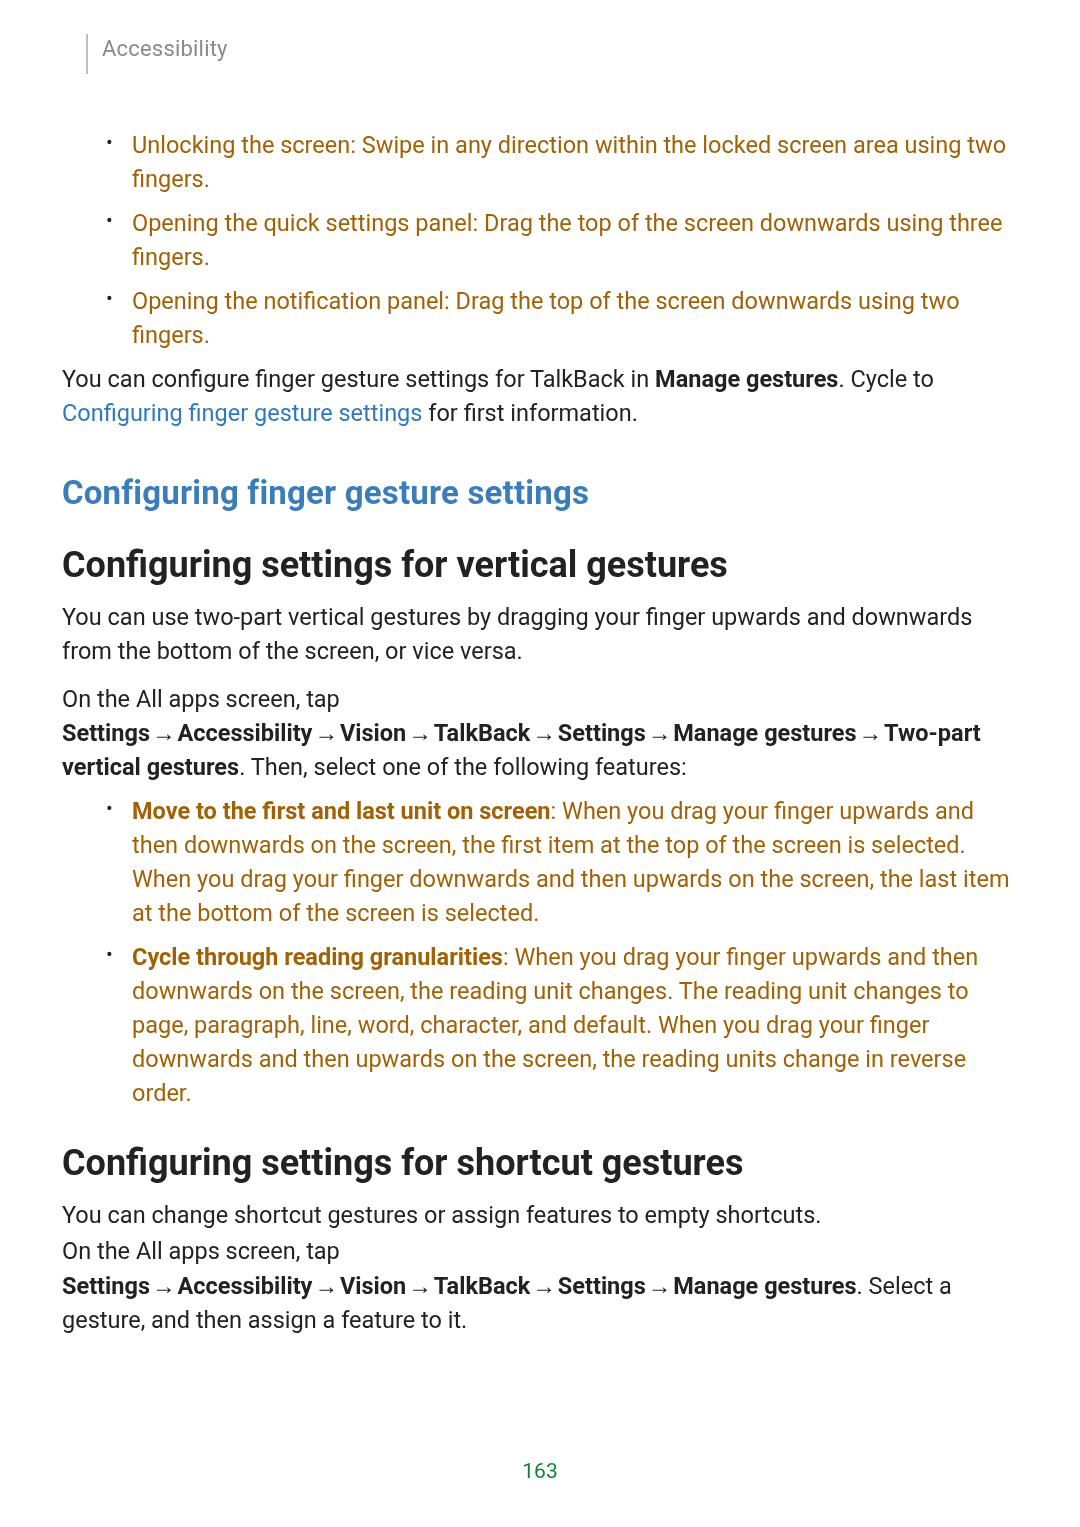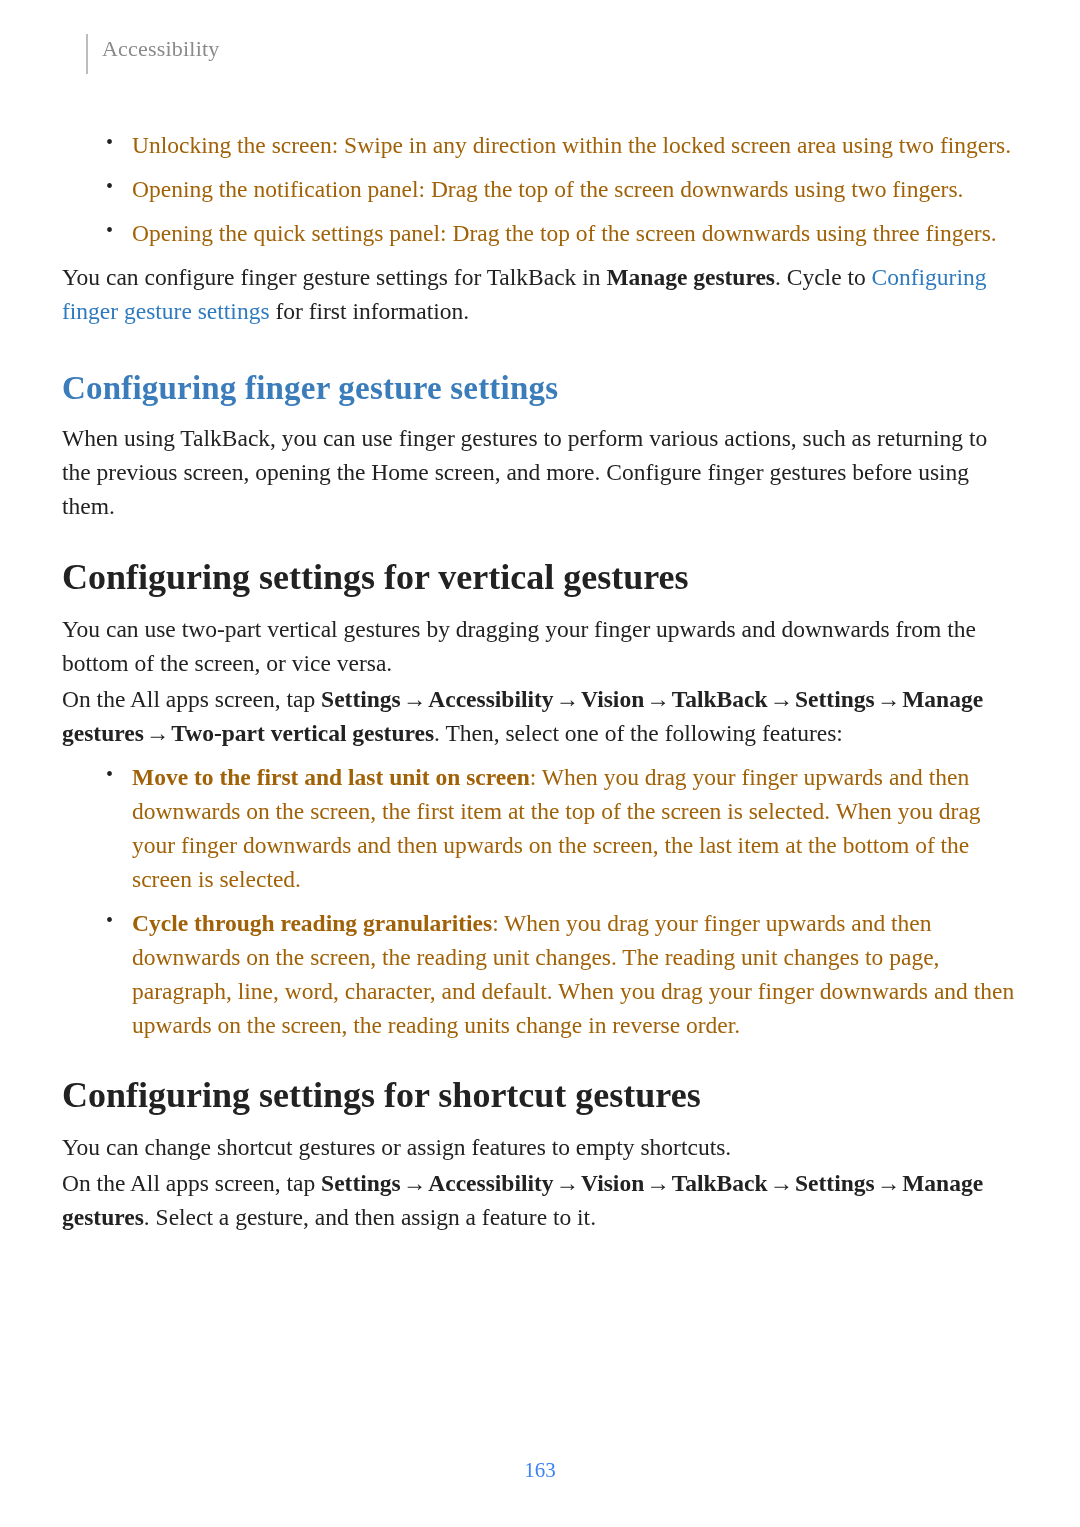--- a/index.html
+++ b/index.html
@@ -1,15 +1,15 @@
 <!DOCTYPE html>
 <html><head>
 <meta charset="utf-8">
 <style>
-  * { margin: 0; padding: 0; box-sizing: border-box; font-family: Liberation Serif, serif; }
+  * { margin: 0; padding: 0; box-sizing: border-box; }
   body {
     width: 1080px;
     height: 1527px;
     background: #ffffff;
     font-family: -apple-system, BlinkMacSystemFont, "Segoe UI", Roboto, Helvetica, Arial, sans-serif;
     color: #222;
     position: relative;
   }
   .page { padding: 34px 62px 0 62px; }
   .header-area { position: relative; height: 50px; }
@@ -72,52 +72,51 @@
     color: #222;
     margin-top: 32px;
     margin-bottom: 14px;
   }
   .nav-path .arrow { padding: 0 2px; }
   .footer {
     position: absolute;
     bottom: 44px;
     width: 100%;
     text-align: center;
-    color: #3b82f6;
+    color: #15803d;
     font-size: 21px;
   }
 </style>
 </head>
 <body>
 
 <div class="page">
   <div class="header-area">
     <div class="header-rule"></div>
     <div class="header-text">Accessibility</div>
   </div>
 
   <div class="content">
 
     <ul class="bullets">
       <li>Unlocking the screen: Swipe in any direction within the locked screen area using two fingers.</li>
+      <li>Opening the quick settings panel: Drag the top of the screen downwards using three fingers.</li>
       <li>Opening the notification panel: Drag the top of the screen downwards using two fingers.</li>
-      <li>Opening the quick settings panel: Drag the top of the screen downwards using three fingers.</li>
     </ul>
 
     <p class="body">
       <span>You can configure finger gesture settings for TalkBack in </span><span class="bold">Manage gestures</span><span>. Cycle to </span><span class="link">Configuring finger gesture settings</span><span> for first information.</span>
     </p>
 
     <h2 class="section-title">Configuring finger gesture settings</h2>
 
-    <p class="body">When using TalkBack, you can use finger gestures to perform various actions, such as returning to the previous screen, opening the Home screen, and more. Configure finger gestures before using them.</p>
 
     <h3 class="subheading">Configuring settings for vertical gestures</h3>
 
-    <p class="body" style="margin-bottom:2px">You can use two-part vertical gestures by dragging your finger upwards and downwards from the bottom of the screen, or vice versa.</p>
+    <p class="body" style="margin-bottom:14px">You can use two-part vertical gestures by dragging your finger upwards and downwards from the bottom of the screen, or vice versa.</p>
 
     <p class="body nav-path" style="margin-bottom:10px">
       <span>On the All apps screen, tap </span><span class="bold">Settings</span><span class="arrow">→</span><span class="bold">Accessibility</span><span class="arrow">→</span><span class="bold">Vision</span><span class="arrow">→</span><span class="bold">TalkBack</span><span class="arrow">→</span><span class="bold">Settings</span><span class="arrow">→</span><span class="bold">Manage gestures</span><span class="arrow">→</span><span class="bold">Two-part vertical gestures</span><span>. Then, select one of the following features:</span>
     </p>
 
     <ul class="bullets">
       <li>
         <span class="bold">Move to the first and last unit on screen</span><span>: When you drag your finger upwards and then downwards on the screen, the first item at the top of the screen is selected. When you drag your finger downwards and then upwards on the screen, the last item at the bottom of the screen is selected.</span>
       </li>
       <li>

